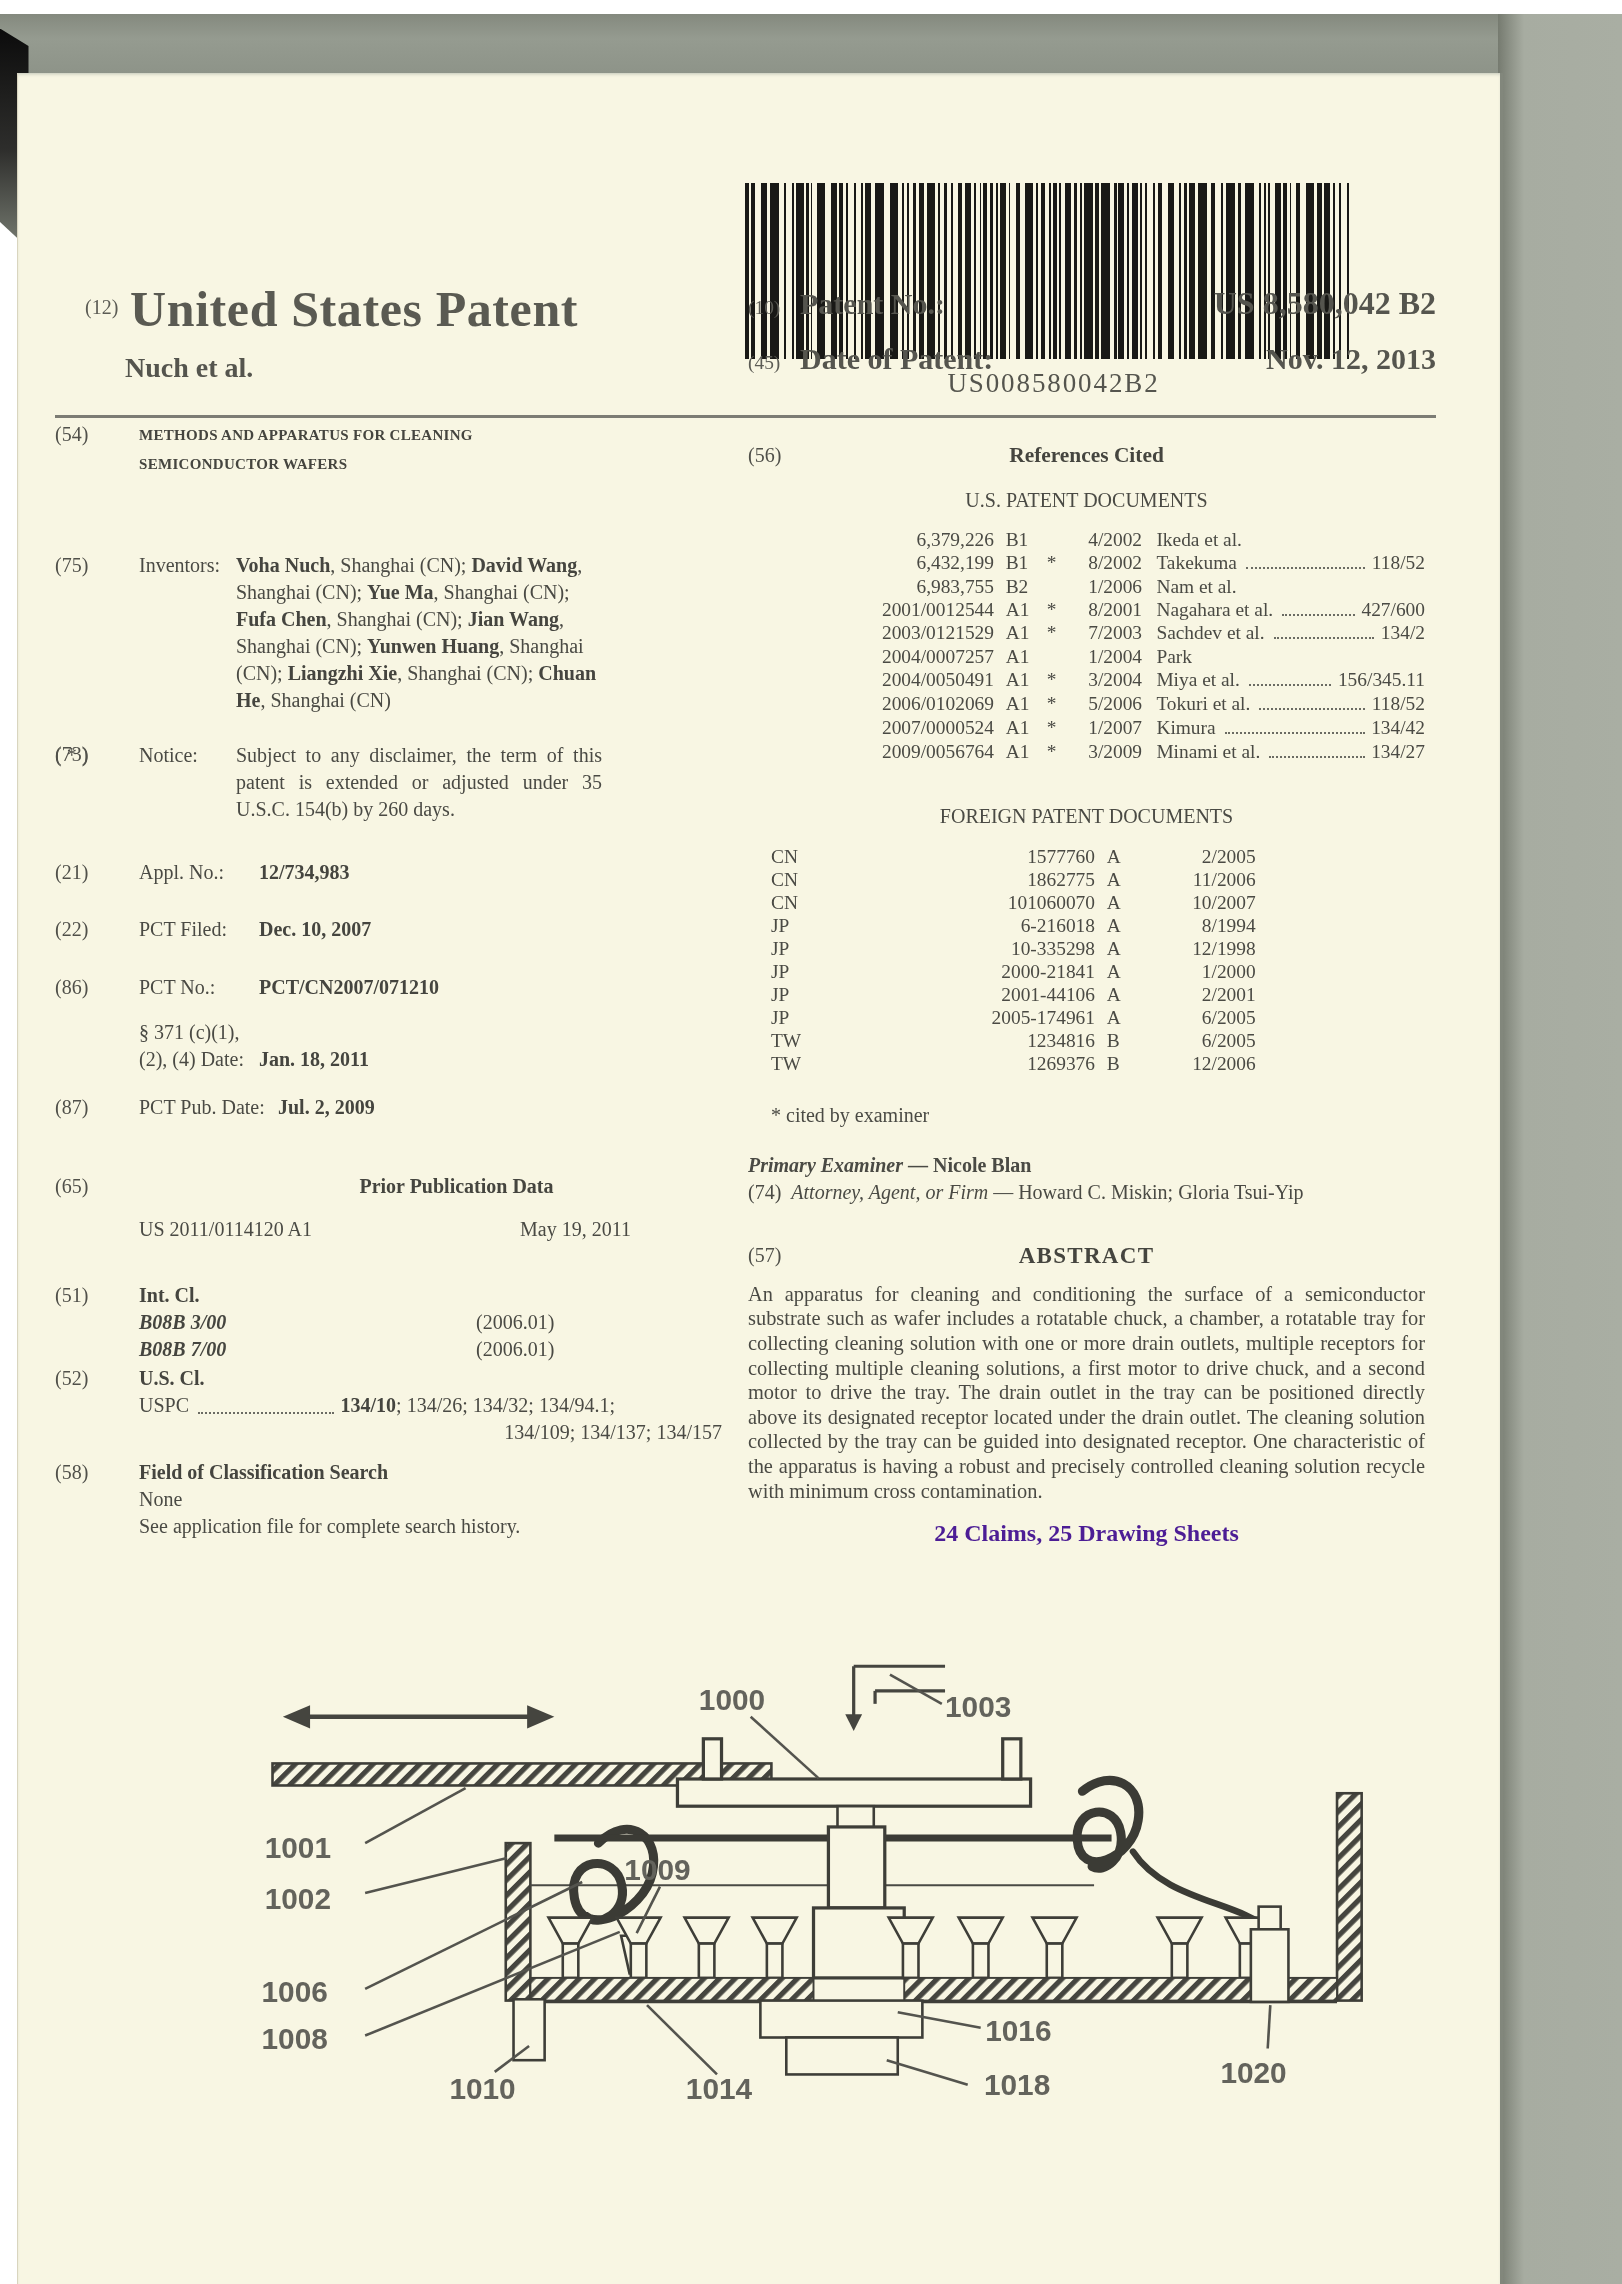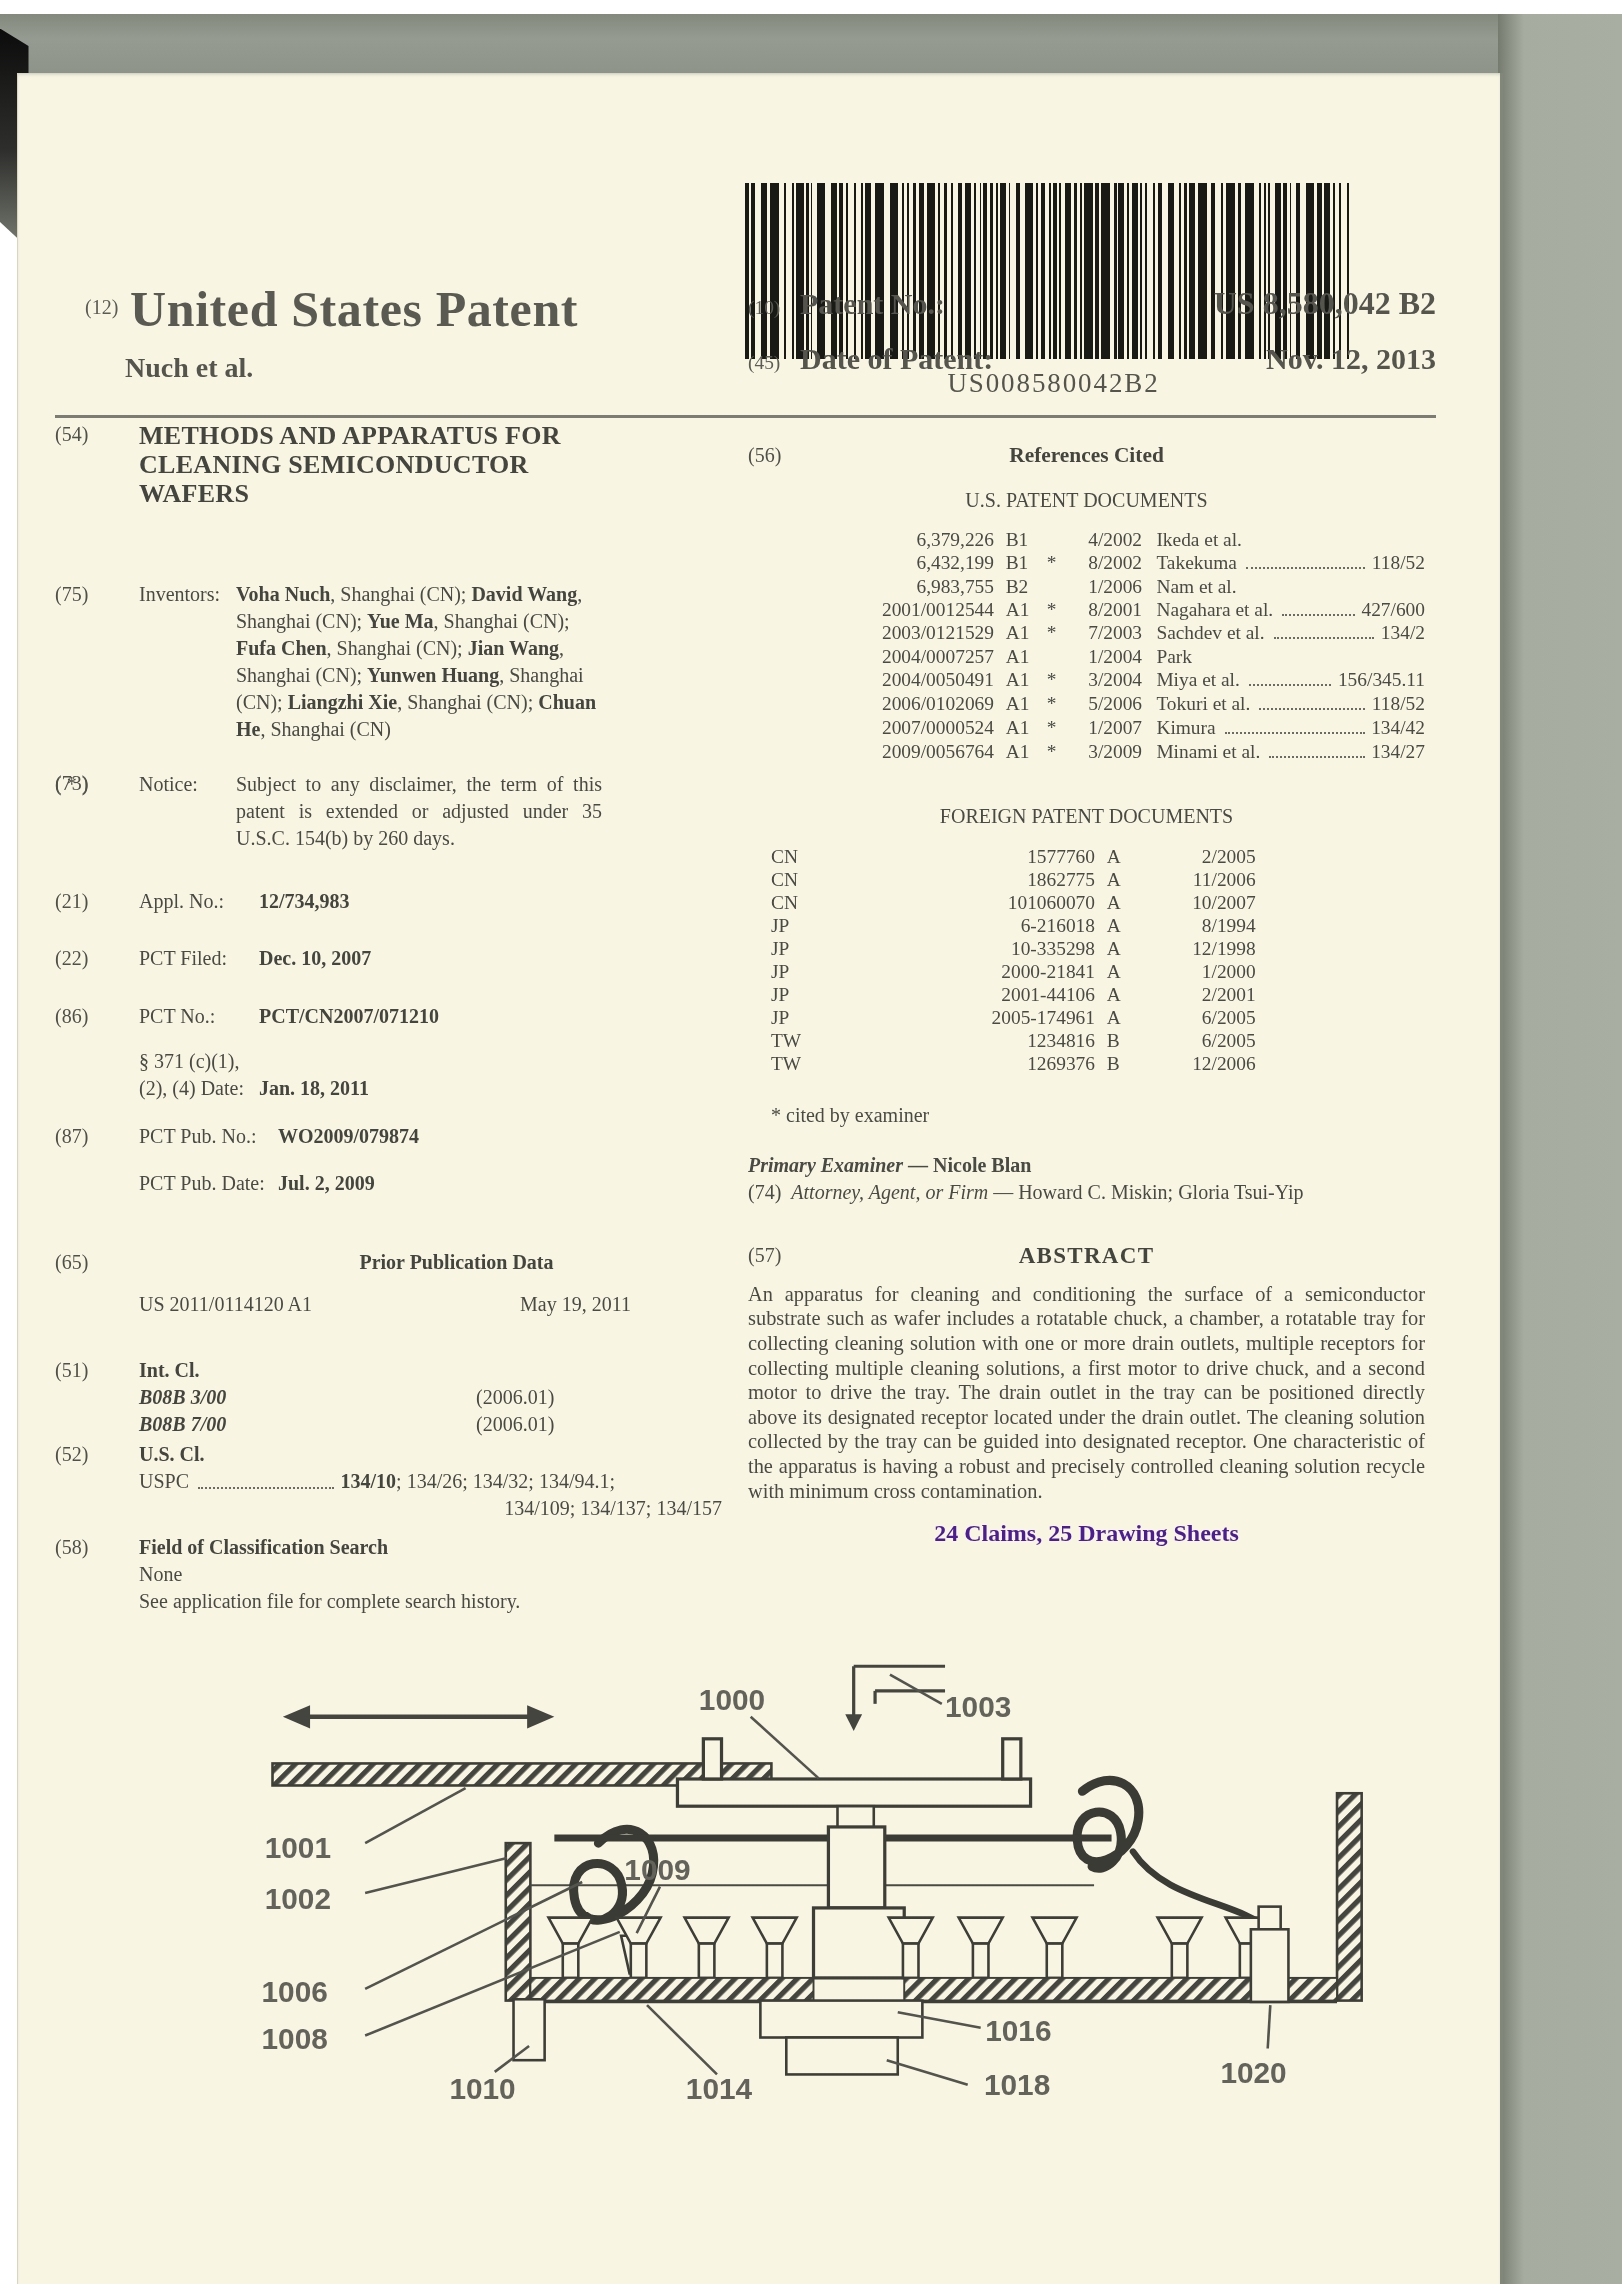--- a/index.html
+++ b/index.html
@@ -39,21 +39,21 @@
   .col{position:absolute;top:344px;font-size:20px;line-height:27px;}
   .col-left{left:37px;width:668px;}
   .col-right{left:730px;width:677px;}
   .item{position:relative;}
   .itag{position:absolute;left:0;top:0;font-size:20px;color:#50504a;}
   .ibody{margin-left:84px;}
   b,strong,.bold{font-weight:bold;color:#45453f;}
   .kv{display:flex;}
   .k{flex:none;}
 
-  .title54{font-weight:bold;font-size:26px;line-height:29px;width:454px;color:#45453f;letter-spacing:0.3px;}
+  .title54{font-weight:bold;font-size:15px;line-height:29px;width:454px;color:#45453f;letter-spacing:0.3px;}
   .inv{display:flex;}
   .inv .k{width:97px;}
   .invtxt{width:366px;}
   .notice .k{width:97px;}
   .notice .txt{width:366px;text-align:justify;}
   .lblw{width:120px;flex:none;}
   .lblw2{width:139px;flex:none;}
   .center65{text-align:center;width:519px;margin-left:58px;font-weight:bold;color:#45453f;}
   .pubrow{display:flex;width:519px;gap:42px;}
   .pubno{width:279px;}
@@ -260,24 +260,20 @@
         <div class="kv">
             <span class="k lblw">(2), (4) Date:</span>
             <b>Jan. 18, 2011</b>
           </div>
       </div>
     </div>
 
     <div class="item" style="margin-top:21.4px">
       <span class="itag">(87)</span>
       <div class="ibody">
-        <div class="kv">
-            <span class="k lblw2">PCT Pub. No.:</span>
-            <b>WO2009/079874</b>
-          </div>
         <div class="kv" style="margin-top:19.4px">
             <span class="k lblw2">PCT Pub. Date:</span>
             <b>Jul. 2, 2009</b>
           </div>
       </div>
     </div>
 
     <div class="item" style="margin-top:52px">
       <span class="itag">(65)</span>
       <div class="ibody">

